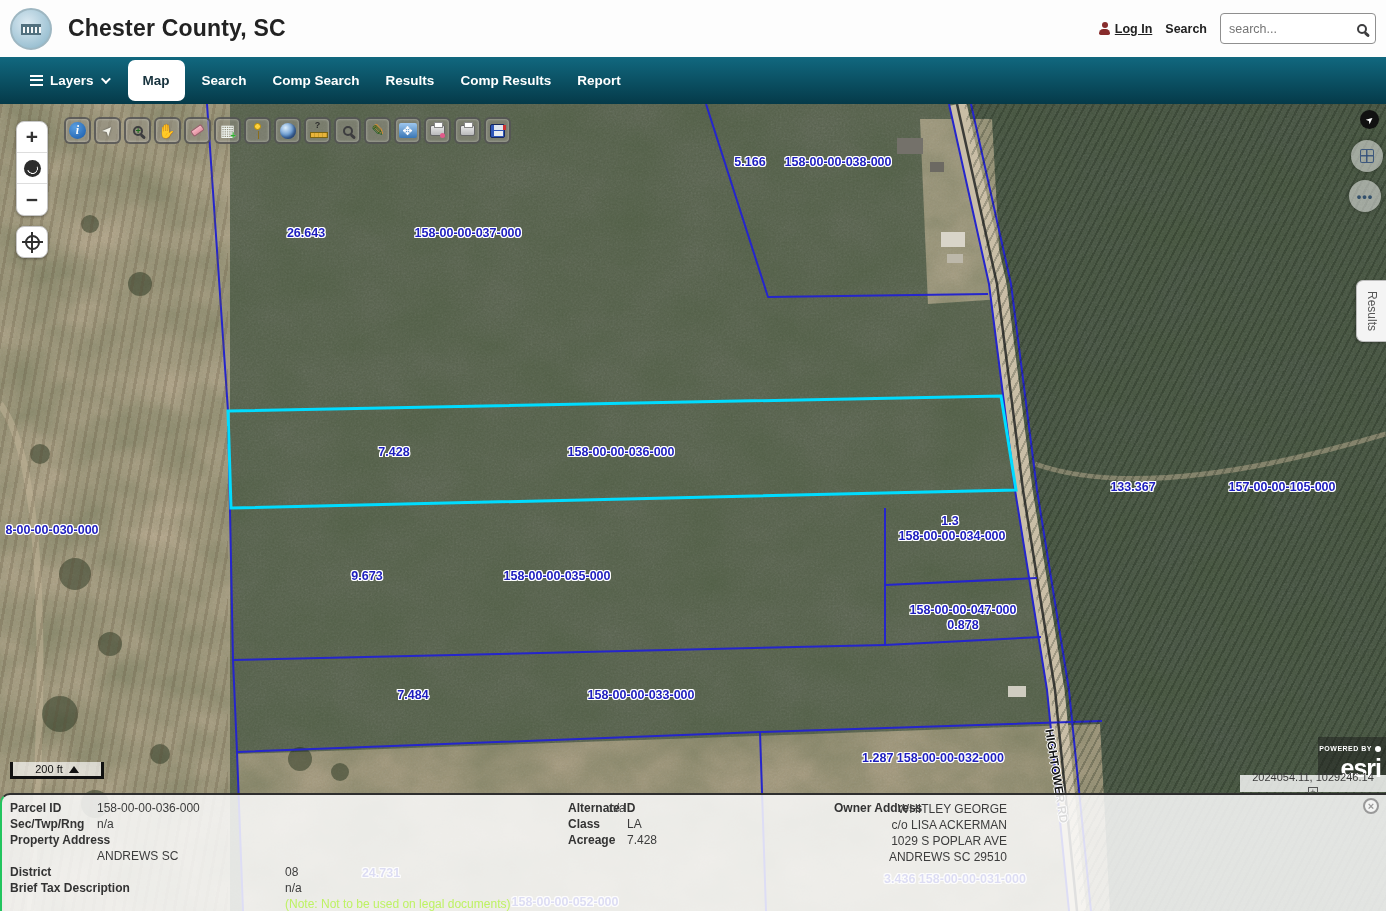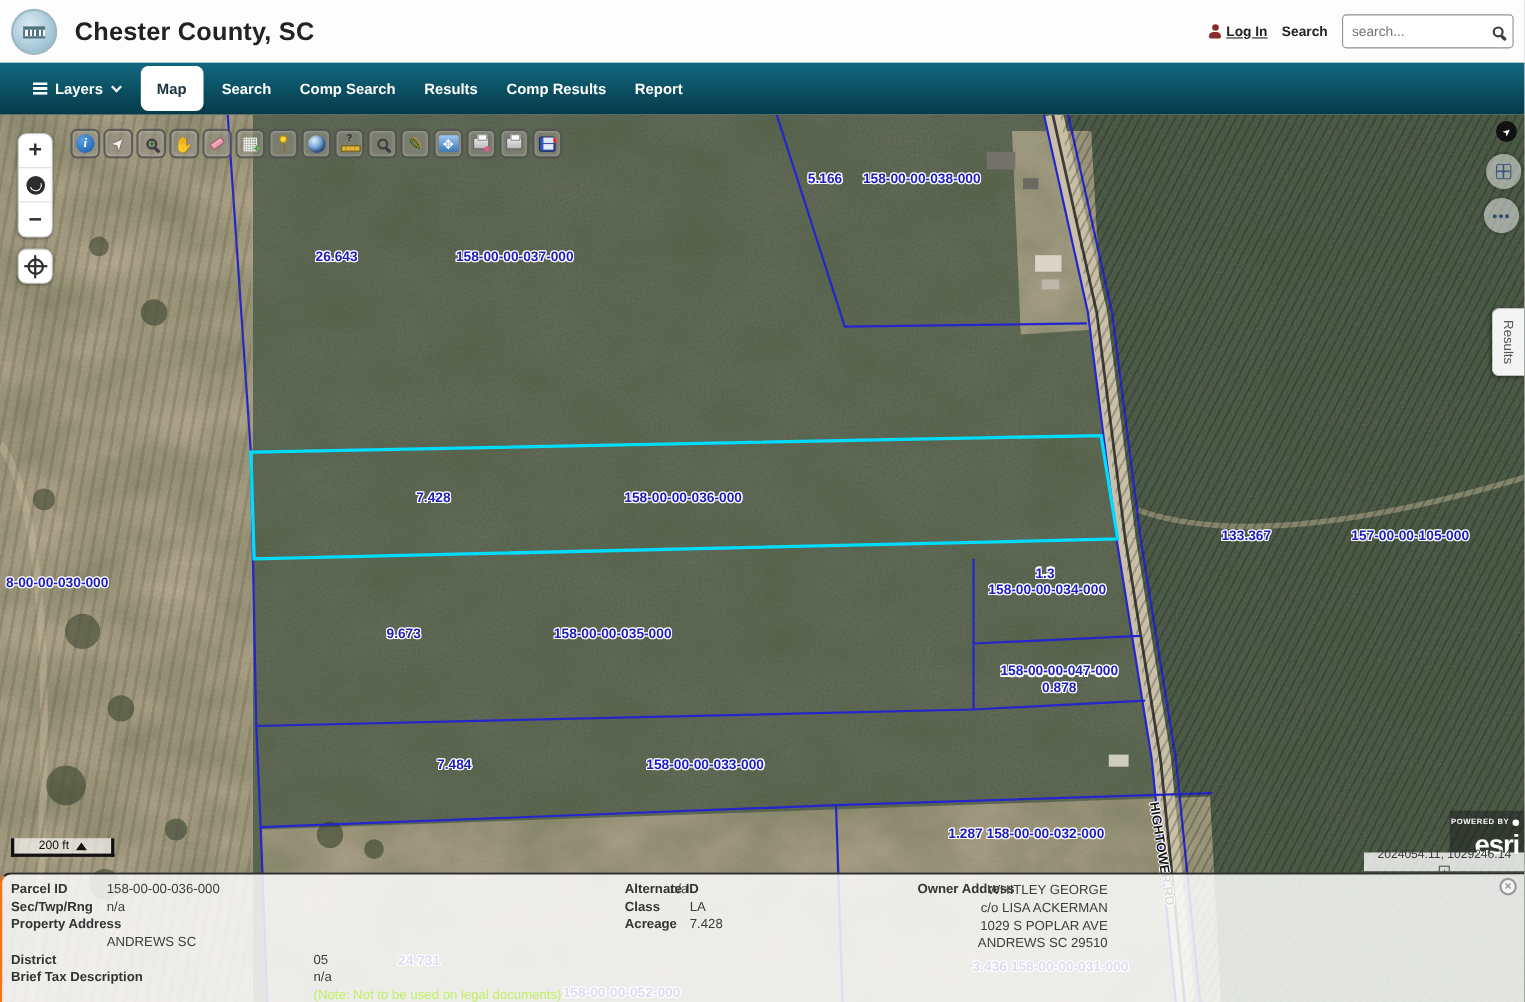--- a/index.html
+++ b/index.html
@@ -105,21 +105,21 @@
   .esri { position:absolute; left:1318px; top:633px; width:68px; height:38px; background:rgba(25,25,25,.45); z-index:6; text-align:right; padding:2px 5px 4px 0; }
   .esri .pb { font-size:7px; font-weight:700; color:#fff; letter-spacing:.5px; vertical-align:middle; }
   .esri .pbdot { display:inline-block; width:6px; height:6px; border-radius:50%; background:#fff; margin-left:3px; vertical-align:middle; }
   .esri .brand { display:block; font-size:25px; font-weight:700; color:#fff; line-height:22px; letter-spacing:-1px; }
   .coords { position:absolute; left:1240px; top:671px; width:146px; height:17px; background:rgba(255,255,255,.8); z-index:6;
     display:flex; align-items:center; justify-content:center; gap:4px; font-size:11px; color:#3a3a3a;flex-direction:column; }
   .plusbox { width:10px; height:10px; border:1px solid #555; font-size:9px; line-height:8px; text-align:center; color:#555; }
 
   
   .panel { position:absolute; left:0; top:689px; width:1386px; height:118px; background:rgba(252,252,252,.86);
-    border-top:2px solid #2e2e2e; border-left:2px solid #f97316; border-radius:10px 0 0 0; z-index:8; font-size:12px; color:#3c3c3c; }
+    border-top:2px solid #2e2e2e; border-left:2px solid #22c55e; border-radius:10px 0 0 0; z-index:8; font-size:12px; color:#3c3c3c; }
   .panel .fl { position:absolute; white-space:nowrap; }
   .panel .lb { font-weight:700; color:#333; }
   .panel .note { color:#bef264; }
   .owner-lines { position:absolute; left:780px; top:6px; width:225px; text-align:right; line-height:16px; }
   .owner-lines span { display:block; }
   .close-btn { position:absolute; top:3px; right:7px; width:16px; height:16px; border:2px solid #999; border-radius:50%; color:#999;
     font-size:11px; font-weight:700; line-height:12px; text-align:center; cursor:pointer; background:rgba(255,255,255,.6); }
 </style>
 </head>
 <body>
@@ -369,21 +369,21 @@
     </div>
 
     <div class="panel">
       <span class="fl lb" style="left:8px;top:6px">Parcel ID</span>
       <span class="fl" style="left:95px;top:6px">158-00-00-036-000</span>
       <span class="fl lb" style="left:8px;top:22px">Sec/Twp/Rng</span>
       <span class="fl" style="left:95px;top:22px">n/a</span>
       <span class="fl lb" style="left:8px;top:38px">Property Address</span>
       <span class="fl" style="left:95px;top:54px">ANDREWS SC</span>
       <span class="fl lb" style="left:8px;top:70px">District</span>
-      <span class="fl" style="left:283px;top:70px">05</span>
+      <span class="fl" style="left:283px;top:70px">08</span>
       <span class="fl lb" style="left:8px;top:86px">Brief Tax Description</span>
       <span class="fl" style="left:283px;top:86px">n/a</span>
       <span class="fl note" style="left:283px;top:102px">(Note: Not to be used on legal documents)</span>
 
       <span class="fl lb" style="left:566px;top:6px">Alternate ID</span>
       <span class="fl" style="left:607px;top:6px">n/a</span>
       <span class="fl lb" style="left:566px;top:22px">Class</span>
       <span class="fl" style="left:625px;top:22px">LA</span>
       <span class="fl lb" style="left:566px;top:38px">Acreage</span>
       <span class="fl" style="left:625px;top:38px">7.428</span>

